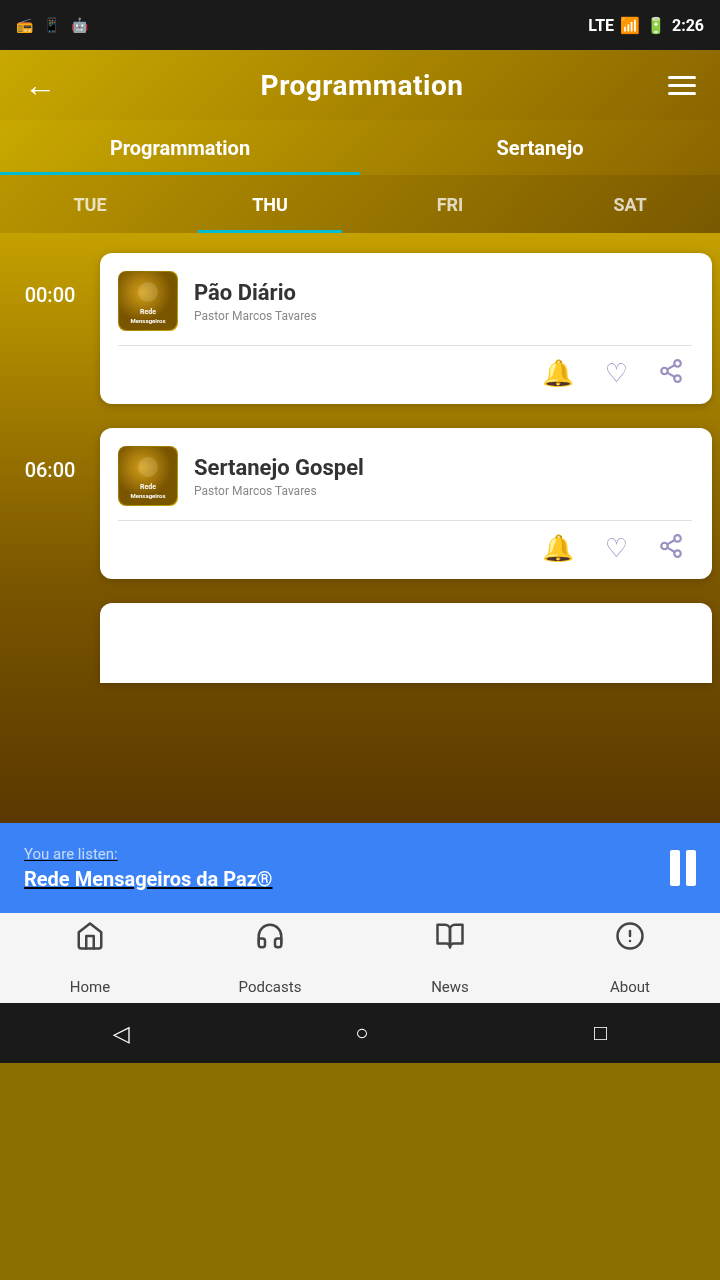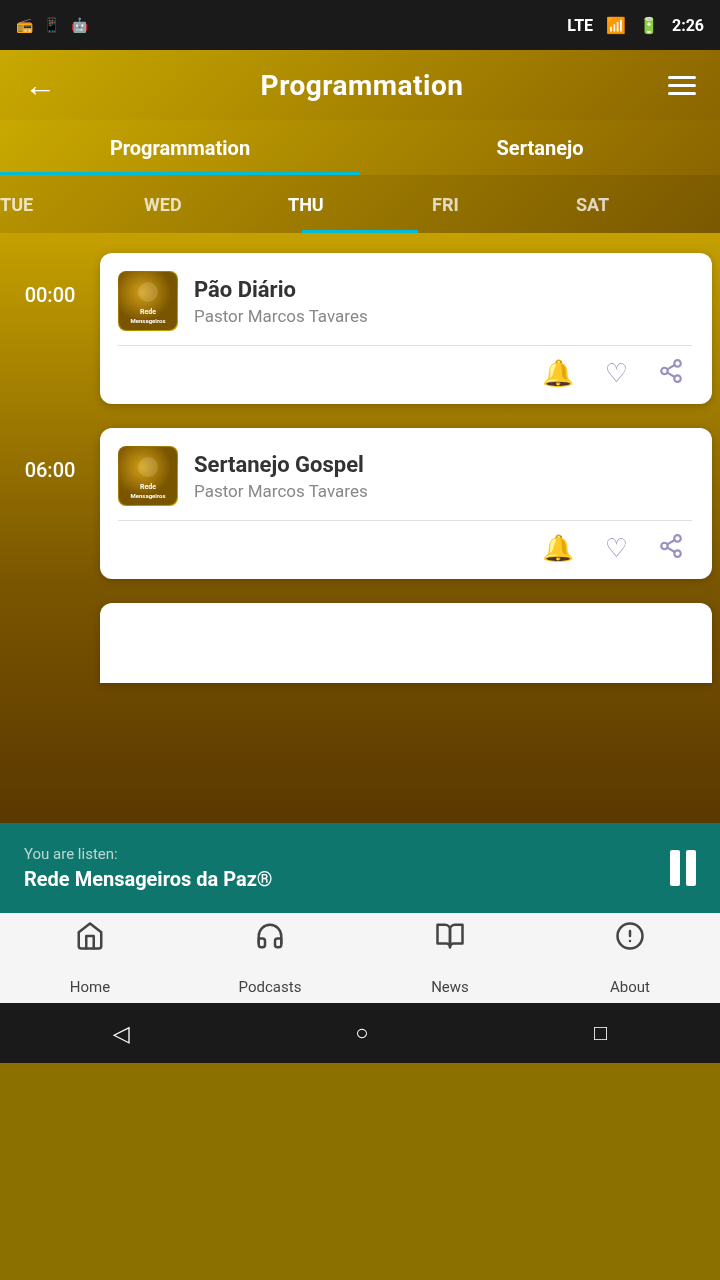--- a/index.html
+++ b/index.html
@@ -26,21 +26,21 @@
       font-size: 14px;
     }
     .status-left {
       display: flex;
       gap: 10px;
       align-items: center;
     }
     .status-right {
       display: flex;
       align-items: center;
-      gap: 13px;
+      gap: 6px;
       font-weight: bold;
       font-size: 16px;
     }
 
     
     .header {
       background: linear-gradient(135deg, #c8a800 0%, #8B6500 100%);
       height: 70px;
       display: flex;
       align-items: center;
@@ -103,20 +103,21 @@
     .day-tabs {
       background: linear-gradient(135deg, #b89500 0%, #7a5800 100%);
       display: flex;
       height: 58px;
       align-items: center;
     }
     .day-tab {
       flex: 1;
       display: flex;
       align-items: center;
+      justify-content: center;
       color: rgba(255,255,255,0.75);
       font-size: 18px;
       font-weight: bold;
       cursor: pointer;
       height: 100%;
       position: relative;
     }
     .day-tab.active {
       color: white;
     }
@@ -194,21 +195,21 @@
     .card-info {
       flex: 1;
     }
     .card-title {
       font-size: 22px;
       font-weight: bold;
       color: #333;
       margin-bottom: 4px;
     }
     .card-subtitle {
-      font-size: 17px;
+      font-size: 12px;
       color: #888;
     }
     .card-divider {
       height: 1px;
       background: #e0e0e0;
       margin-bottom: 12px;
     }
     .card-actions {
       display: flex;
       justify-content: flex-end;
@@ -231,26 +232,27 @@
       background: white;
       border-radius: 12px 12px 0 0;
       padding: 18px 20px 14px 18px;
       box-shadow: 0 2px 8px rgba(0,0,0,0.2);
       height: 80px;
       overflow: hidden;
     }
 
     
     .now-playing {
-      background: #0f766e;
+      background: #3b82f6;
       height: 90px;
       display: flex;
       align-items: center;
       justify-content: space-between;
       padding: 0 24px;
+      text-decoration: underline;
     }
     .now-playing-text {
       flex: 1;
     }
     .now-playing-label {
       color: rgba(255,255,255,0.7);
       font-size: 15px;
       margin-bottom: 4px;
     }
     .now-playing-station {
@@ -344,23 +346,20 @@
     <span>Programmation</span>
   </div>
   <div class="main-tab">
     <span>Sertanejo</span>
   </div>
 </div>
 
 <div class="day-tabs">
   <div class="day-tab">
     <span>TUE</span>
-  </div>
-  <div class="day-tab">
-    <span>WED</span>
   </div>
   <div class="day-tab active">
     <span>THU</span>
   </div>
   <div class="day-tab">
     <span>FRI</span>
   </div>
   <div class="day-tab">
     <span>SAT</span>
   </div>

